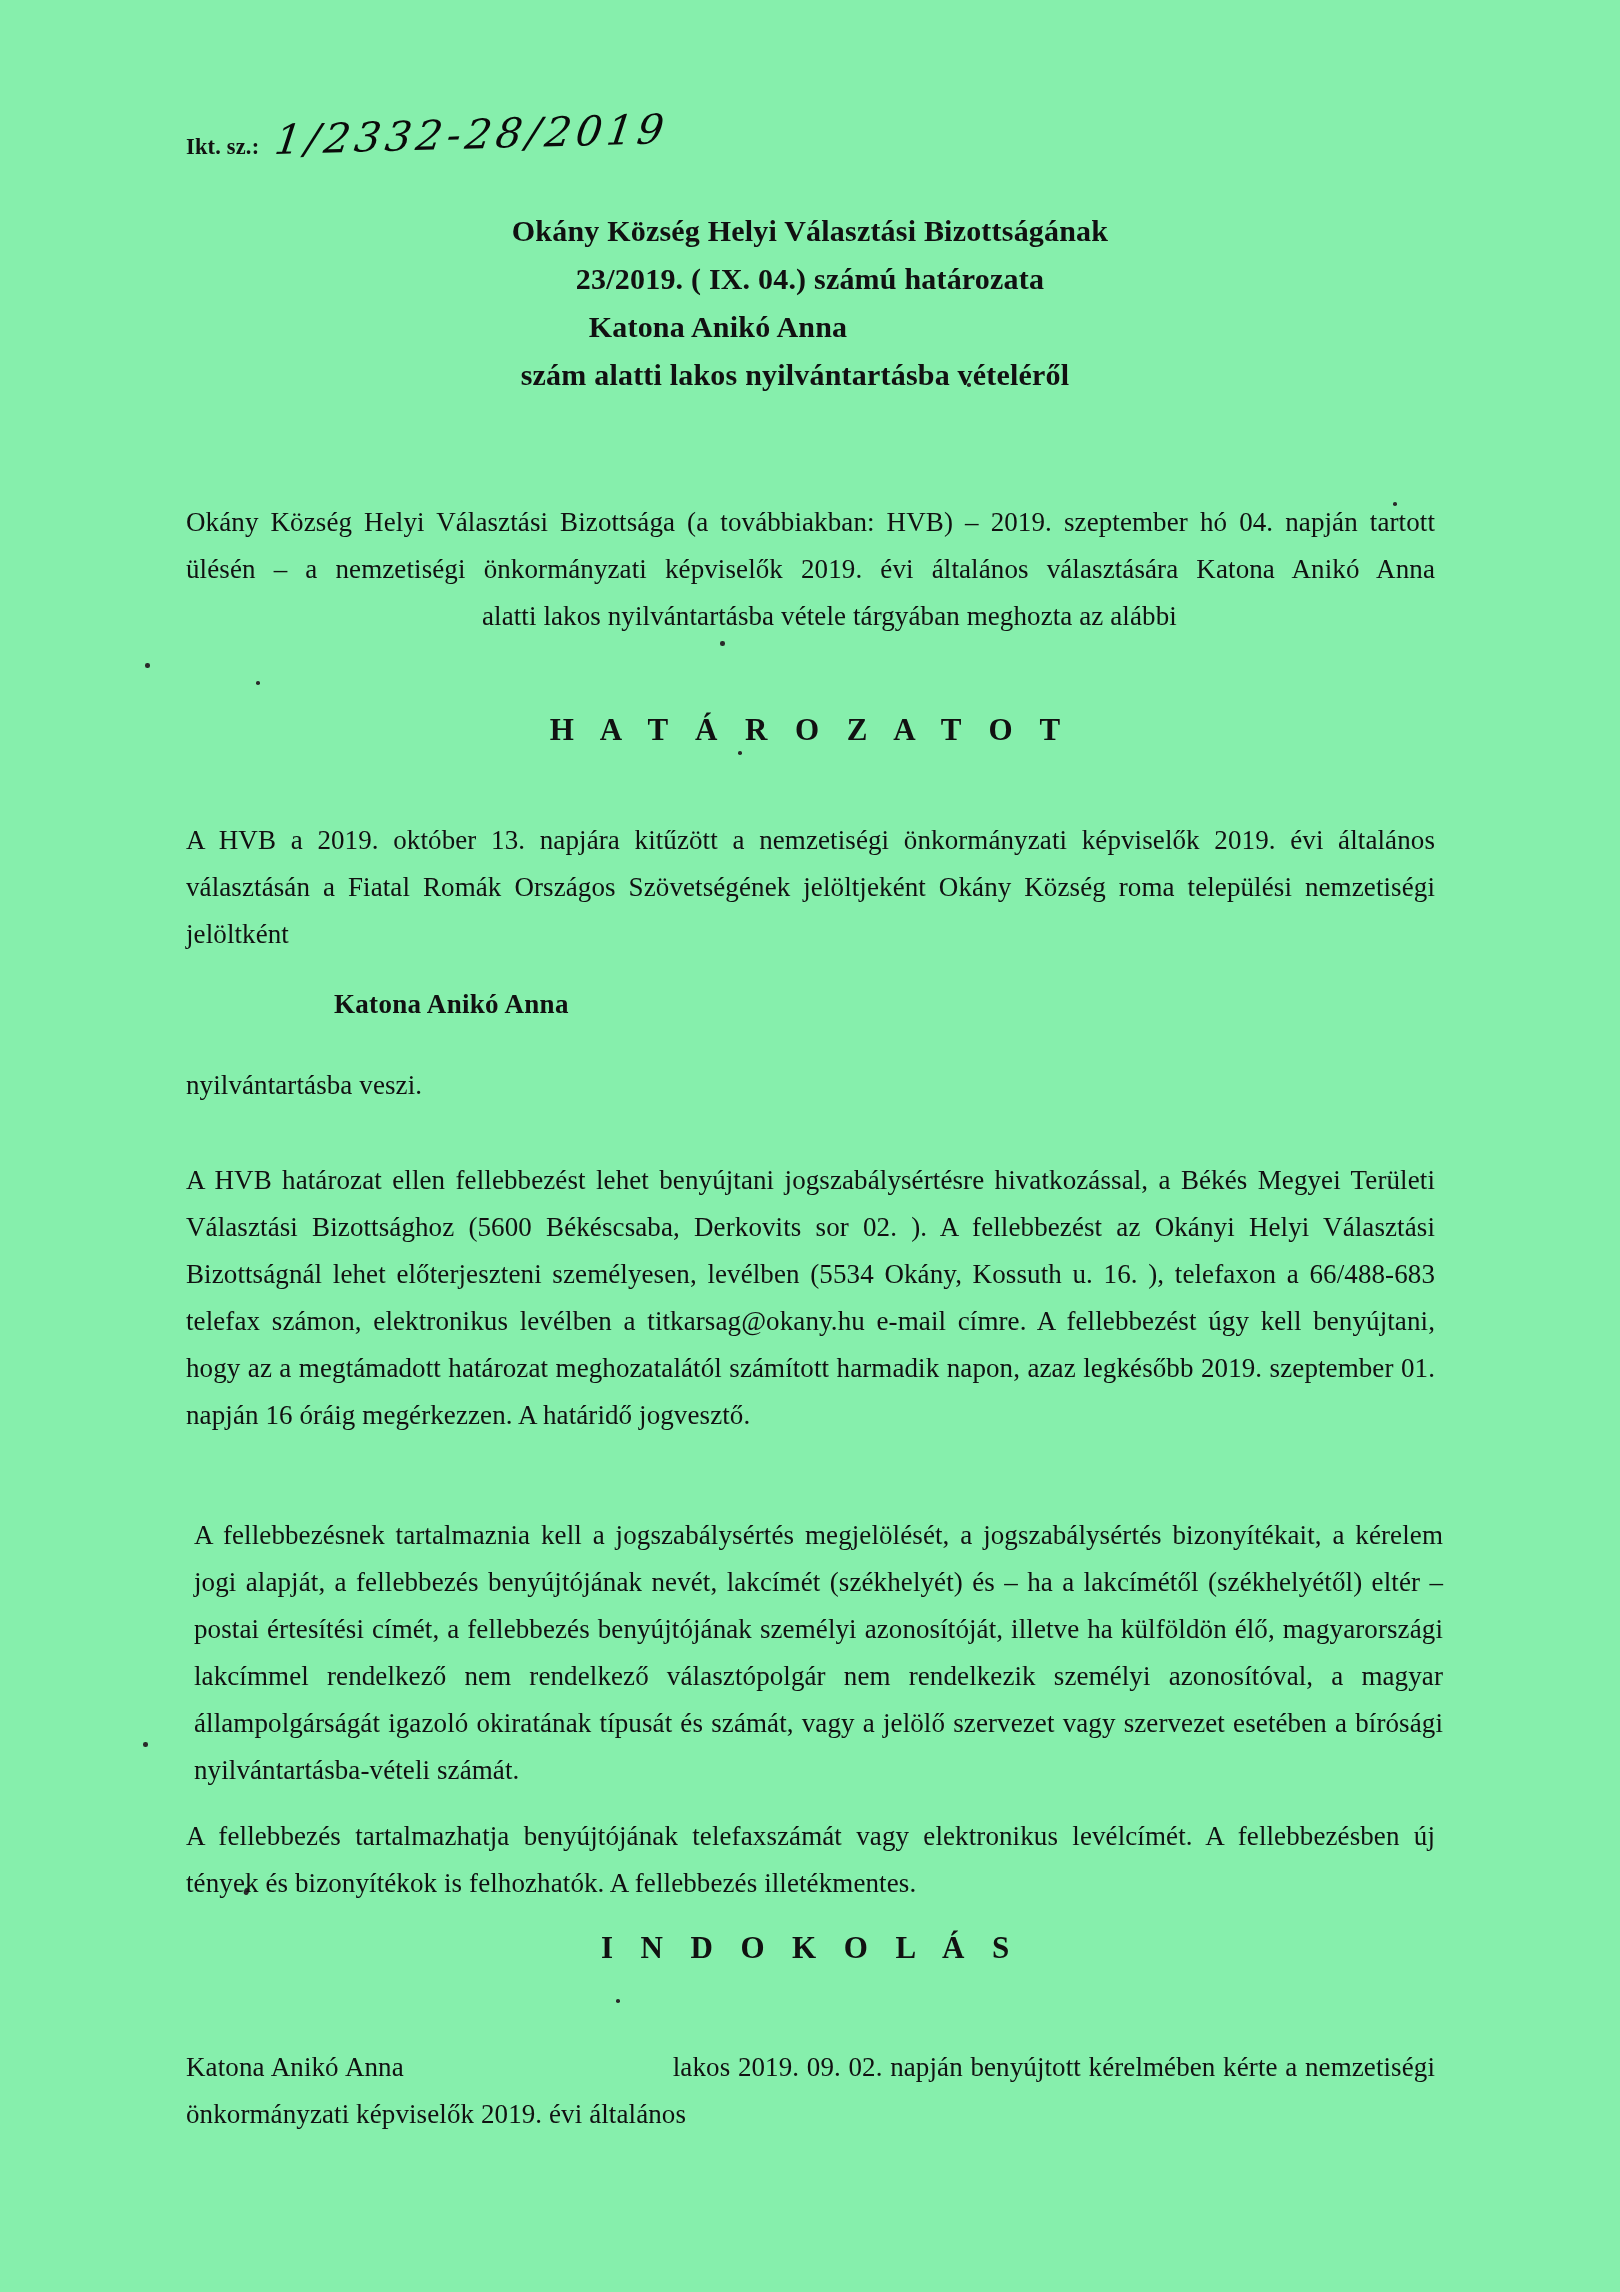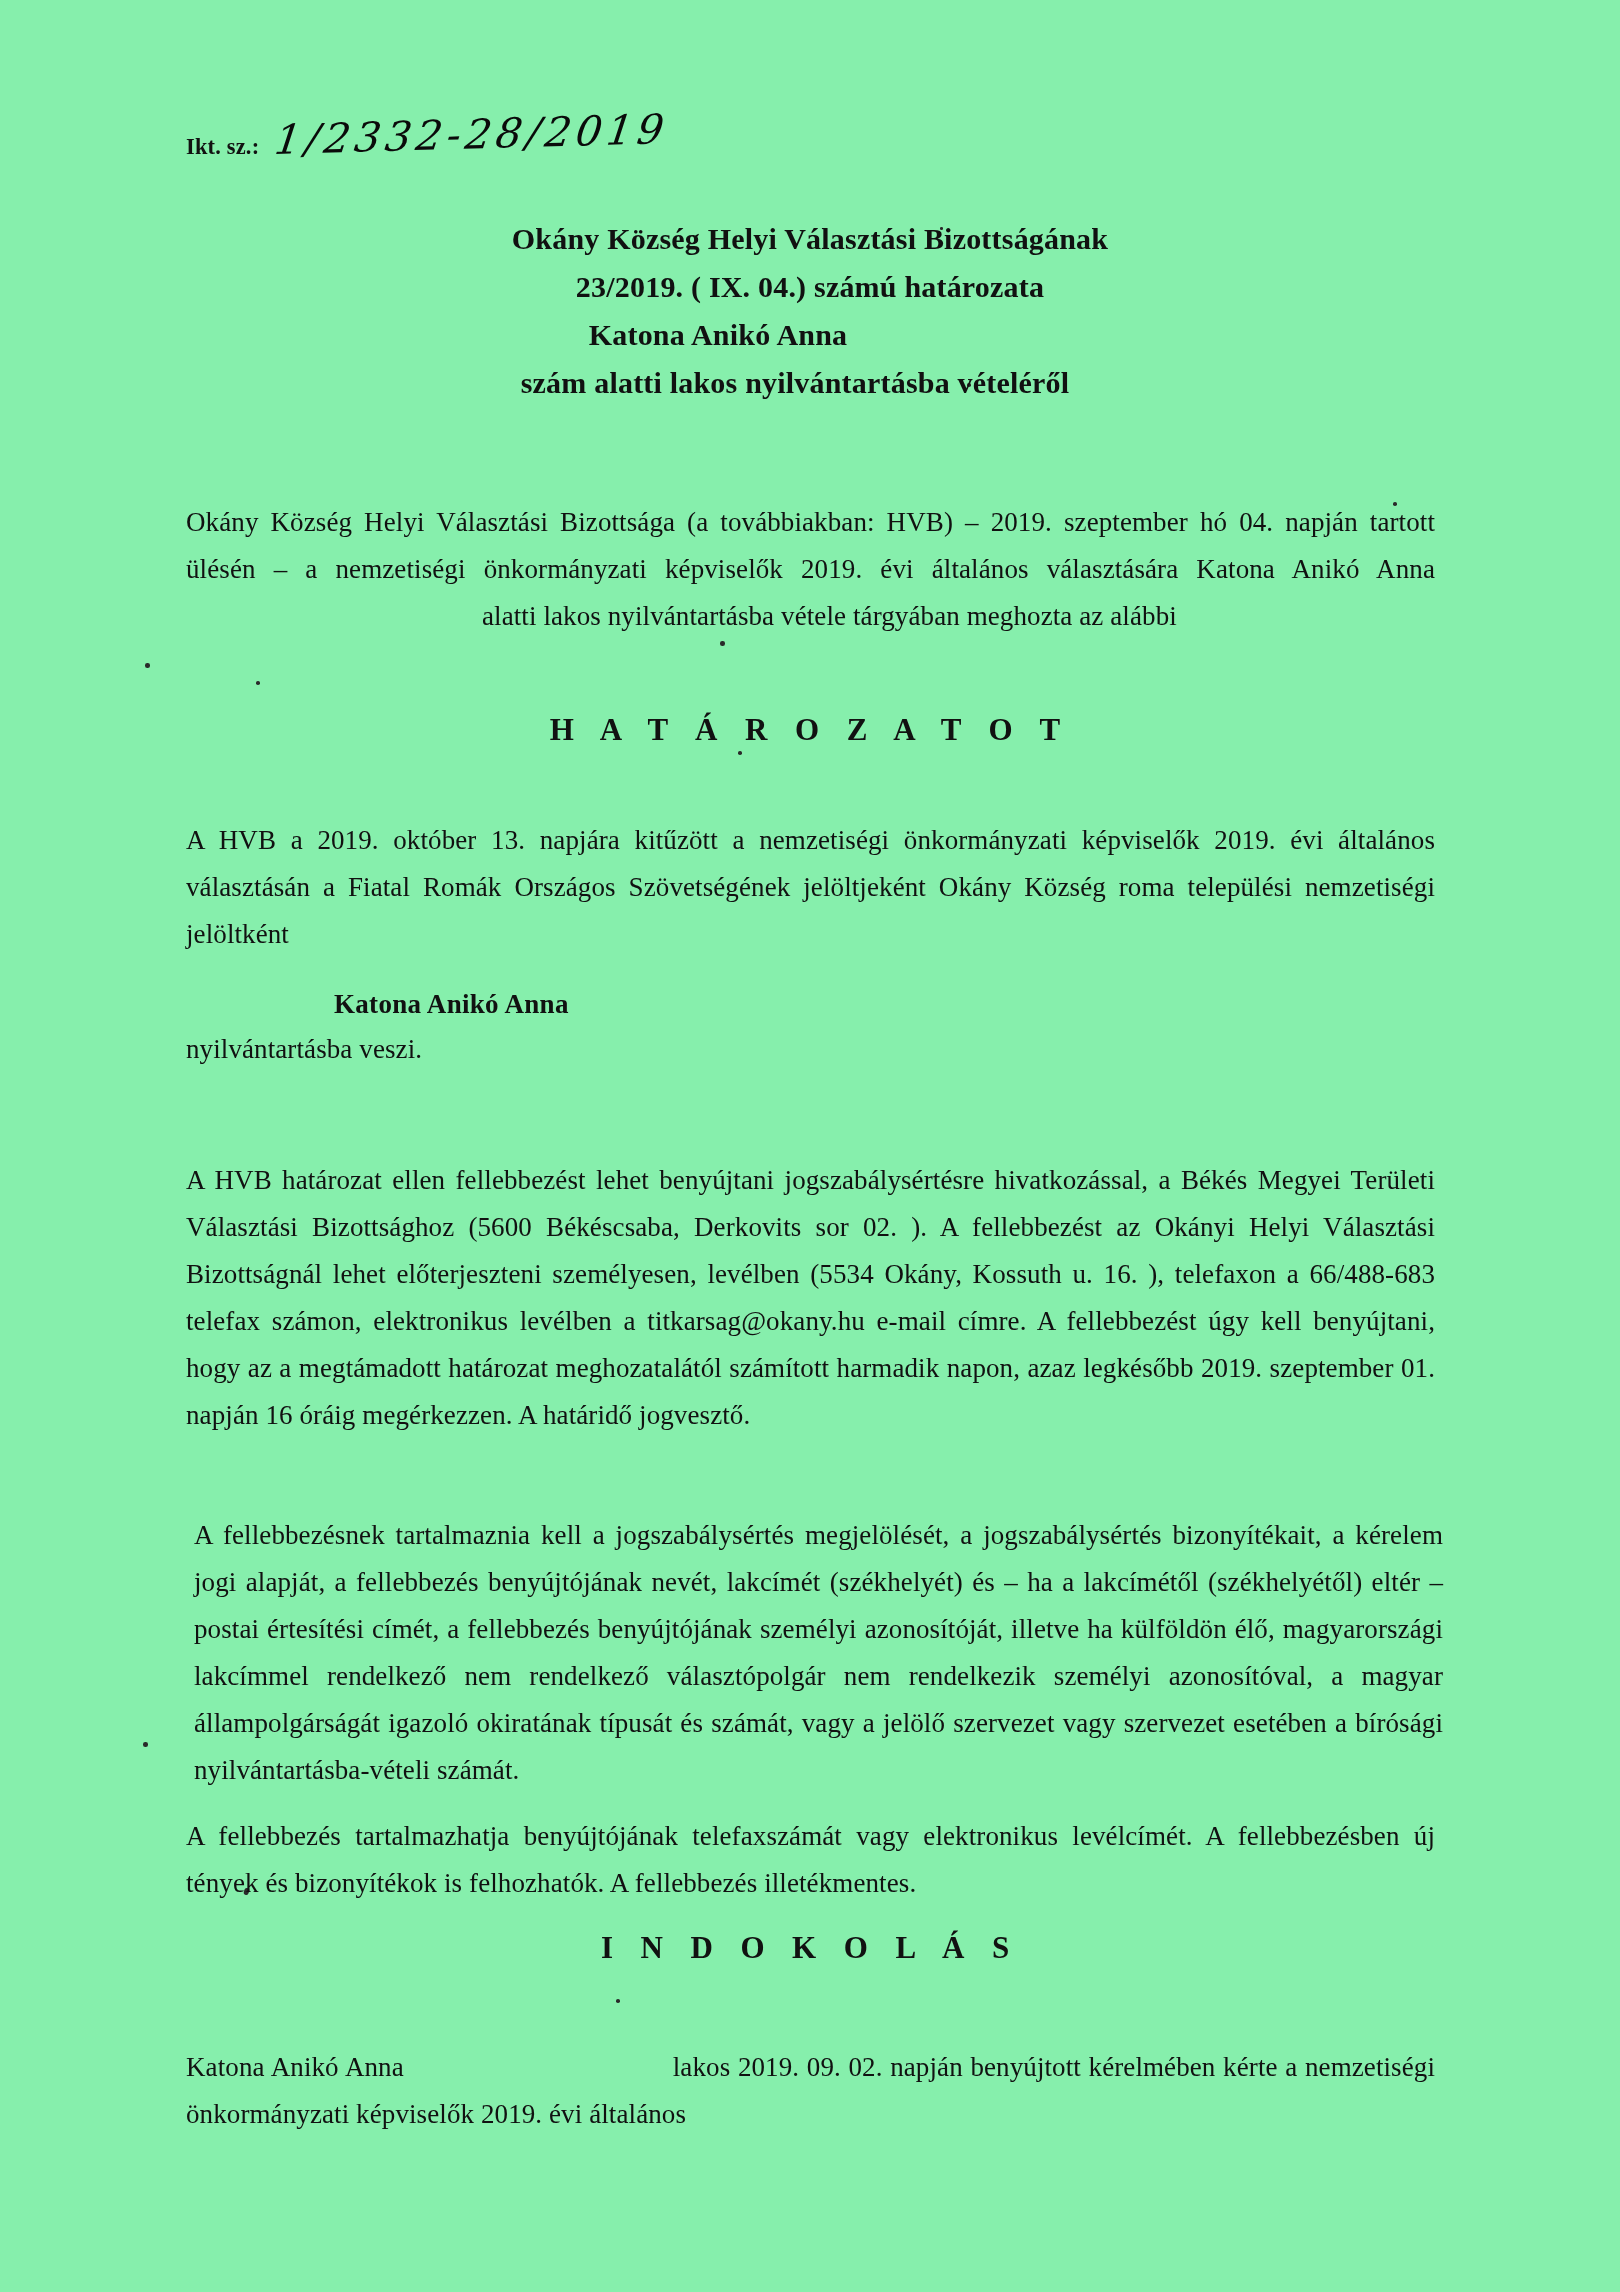--- a/index.html
+++ b/index.html
@@ -48,21 +48,21 @@
     transform-origin: left bottom;
     white-space: nowrap;
     color: #0a0a0a;
   }
 
   
   .title-block {
     position: absolute;
     left: 0;
     right: 0;
-    top: 215px;
+    top: 207px;
     text-align: center;
   }
   .title-line {
     font-weight: bold;
     font-size: 30px;
     line-height: 48px;
     letter-spacing: 0.2px;
     white-space: nowrap;
   }
   .title-line.l3,
@@ -127,21 +127,21 @@
     font-size: 27px;
     letter-spacing: 0.3px;
     text-align: left;
     padding-left: 148px;
     box-sizing: border-box;
   }
 
   
   .p-intro      { top: 499px; }
   .p-decision   { top: 817px; }
-  .p-takes      { top: 1026px; }
+  .p-takes      { top: 1062px; }
   .p-appeal     { top: 1157px; }
   .p-content    { top: 1512px; margin-left: 8px; }
   .p-extra      { top: 1813px; }
   .p-reasoning  { top: 2044px; }
 
   .name-decision { top: 989px; }
 
   
   .speck {
     position: absolute;

